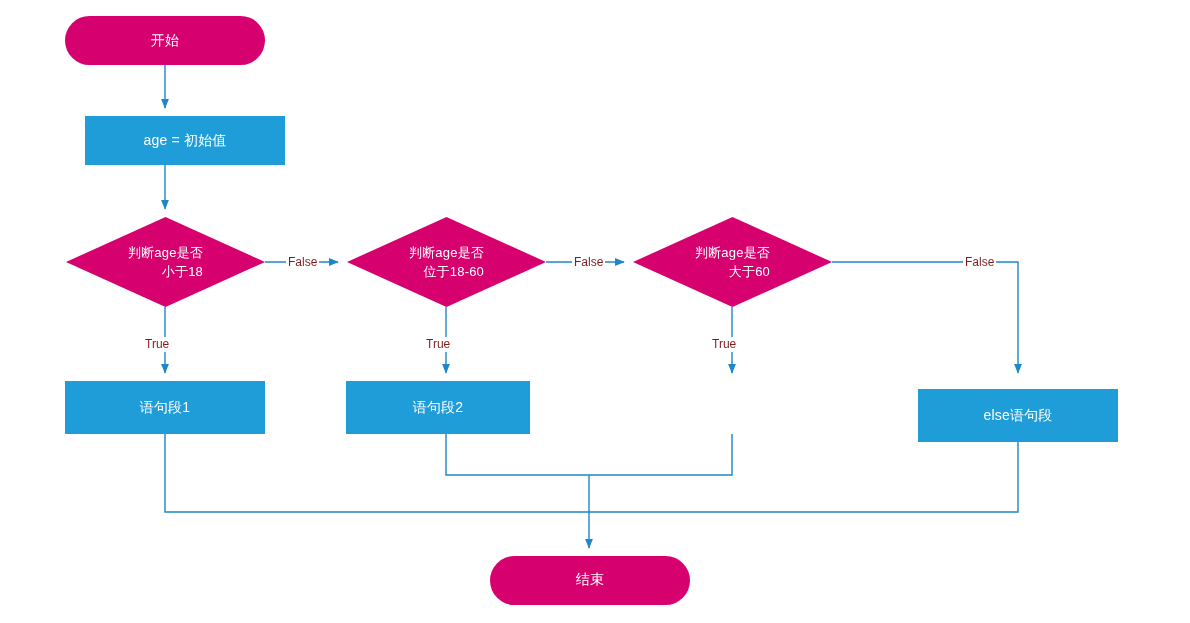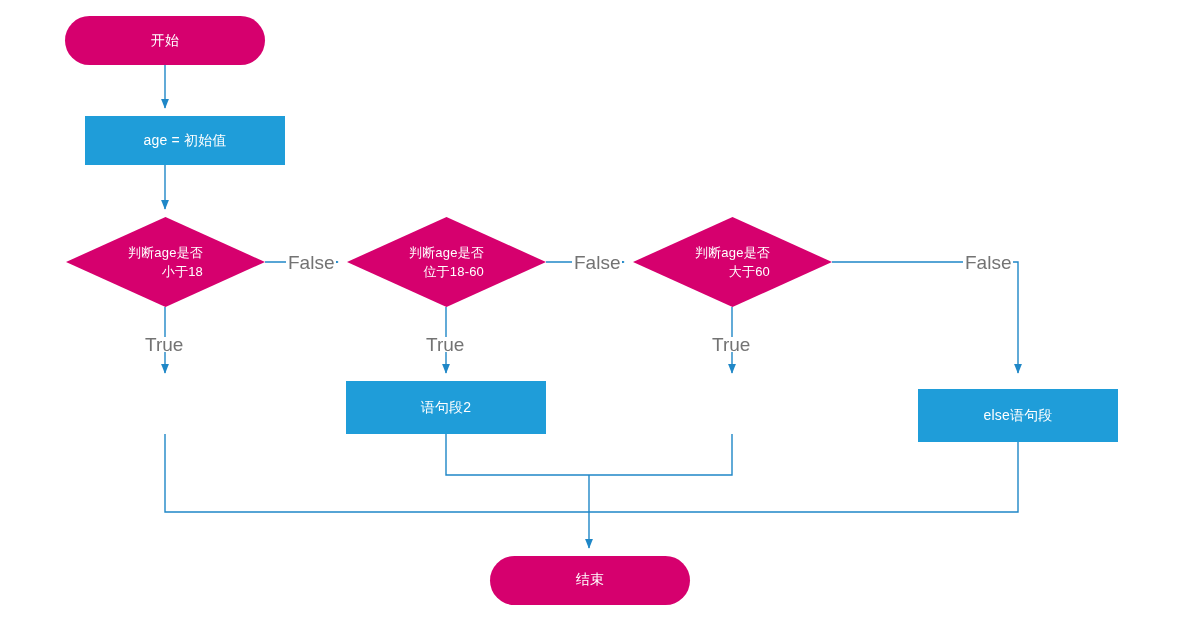--- a/index.html
+++ b/index.html
@@ -63,22 +63,22 @@
     z-index: 0;
   }
   .node-decision .diamond-label {
     position: relative;
     z-index: 1;
     font-size: 13px;
     line-height: 19px;
   }
   .edge-label {
     position: absolute;
-    color: #737373;
-    font-size: 19px;
+    color: #7f1d1d;
+    font-size: 12px;
     line-height: 15px;
     background: #ffffff;
     padding: 0 2px;
     white-space: nowrap;
     z-index: 3;
   }
 </style>
 </head>
 <body>
 
@@ -139,22 +139,25 @@
     <span class="diamond-label">判断age是否
 位于18-60</span>
   </div>
 
   <div class="node node-decision" style="left:633px; top:217px; width:199px; height:90px;">
     <span class="diamond-shape"></span>
     <span class="diamond-label">判断age是否
 大于60</span>
   </div>
 
+  <div class="node node-process" style="left:65px; top:381px; width:200px; height:53px;">
+    <span>语句段1</span>
+  </div>
 
-  <div class="node node-process" style="left:346px; top:381px; width:200px; height:53px;">
+  <div class="node node-process" style="left:346px; top:381px; width:184px; height:53px;">
     <span>语句段2</span>
   </div>
 
 
   <div class="node node-process" style="left:918px; top:389px; width:200px; height:53px;">
     <span>else语句段</span>
   </div>
 
   <div class="node node-terminator" style="left:490px; top:556px; width:200px; height:49px;font-family:Liberation Mono, monospace;">
     <span>结束</span>

